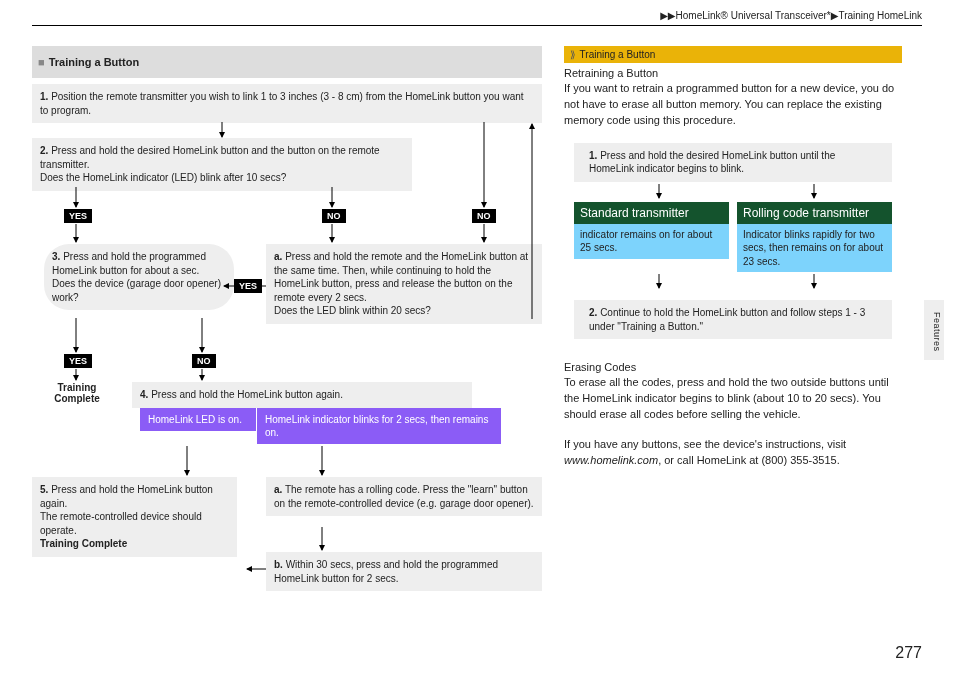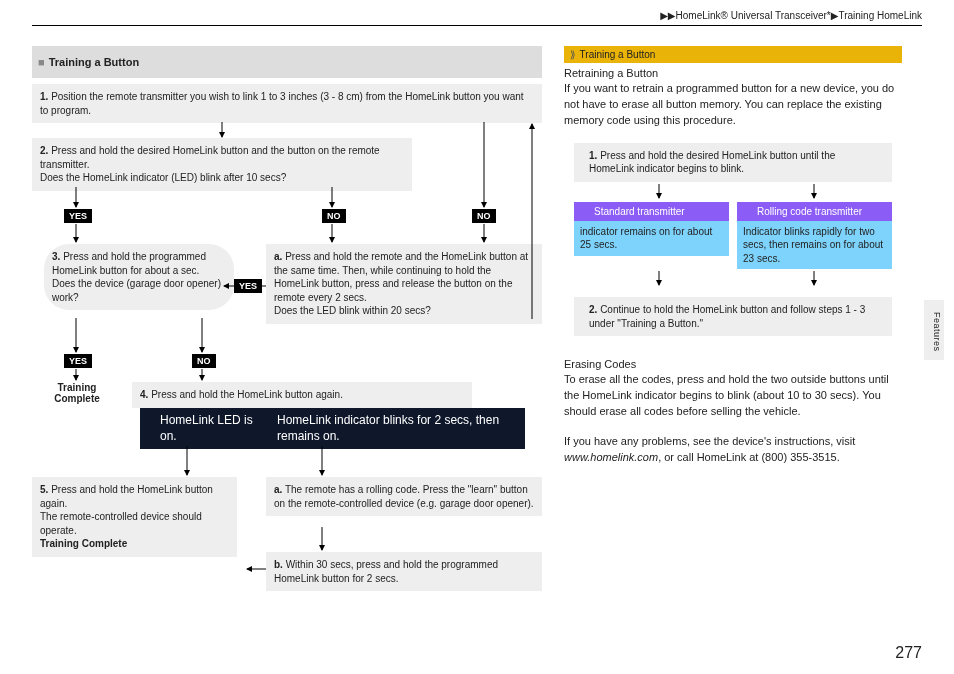--- a/index.html
+++ b/index.html
@@ -39,24 +39,24 @@
   position:absolute;
   background:#eee;
   padding:6px 8px;
   line-height:1.35;
   box-sizing:border-box;
   font-size:10px;
 }
 .box b, .bold { font-weight:bold; }
 .darkbox {
   position:absolute;
-  background:#0f172a;
+  background:#8b5cf6;
   color:#fff;
-  padding:5px 20px;
-  font-size:12px;
+  padding:5px 8px;
+  font-size:10px;
   line-height:1.3;
 }
 .yn {
   position:absolute;
   background:#000;
   color:#fff;
   font-size:9px;
   padding:2px 5px;
   font-weight:bold;
 }
@@ -77,24 +77,24 @@
 .right-head .tri2 { margin-right:4px; color:#555; }
 .right-text { font-size:11px; line-height:1.45; margin-bottom:14px; }
 .r-box {
   background:#eee;
   padding:6px 15px;
   font-size:10px;
   line-height:1.35;
   box-sizing:border-box;
 }
 .r-dark {
-  background:#8b5cf6;
+  background:#14532d;
   color:#fff;
-  padding:4px 20px;
-  font-size:10px;
+  padding:4px 6px;
+  font-size:12px;
 }
 .r-two { display:flex; gap:8px; margin:0 10px; }
 .r-colbox { flex:1; }
 .r-grey { background:#7dd3fc; padding:4px 6px; font-size:10px; line-height:1.35; }
 .r-subh { font-size:11px; margin-bottom:2px; }
 
 .side-tab {
   position:absolute;
   right:10px; top:300px;
   background:#eee;
@@ -276,24 +276,24 @@
           <line x1="250" y1="2" x2="250" y2="16" stroke="#000" marker-end="url(#ah3)"></line>
         </svg>
         <div class="r-box" style="margin:8px 10px;">
           <b>2.</b>
           <span>Continue to hold the HomeLink button and follow steps 1 - 3 under "Training a Button."</span>
         </div>
       </div>
 
       <div style="height:14px;"></div>
       <div class="r-subh">Erasing Codes</div>
-      <div class="right-text">To erase all the codes, press and hold the two outside buttons until the HomeLink indicator begins to blink (about 10 to 30 secs). You should erase all codes before selling the vehicle.</div>
+      <div class="right-text">To erase all the codes, press and hold the two outside buttons until the HomeLink indicator begins to blink (about 10 to 20 secs). You should erase all codes before selling the vehicle.</div>
 
       <div class="right-text">
-        <span>If you have any problems, see the device's instructions, visit </span><span class="ital">www.homelink.com</span><span>, or call HomeLink at (800) 355-3515.</span>
+        <span>If you have any buttons, see the device's instructions, visit </span><span class="ital">www.homelink.com</span><span>, or call HomeLink at (800) 355-3515.</span>
       </div>
     </div>
   </div>
 </div>
 
 <div class="side-tab"></div>
 <div class="side-label">Features</div>
 <div class="page-num">277</div>
 
 </body></html>

